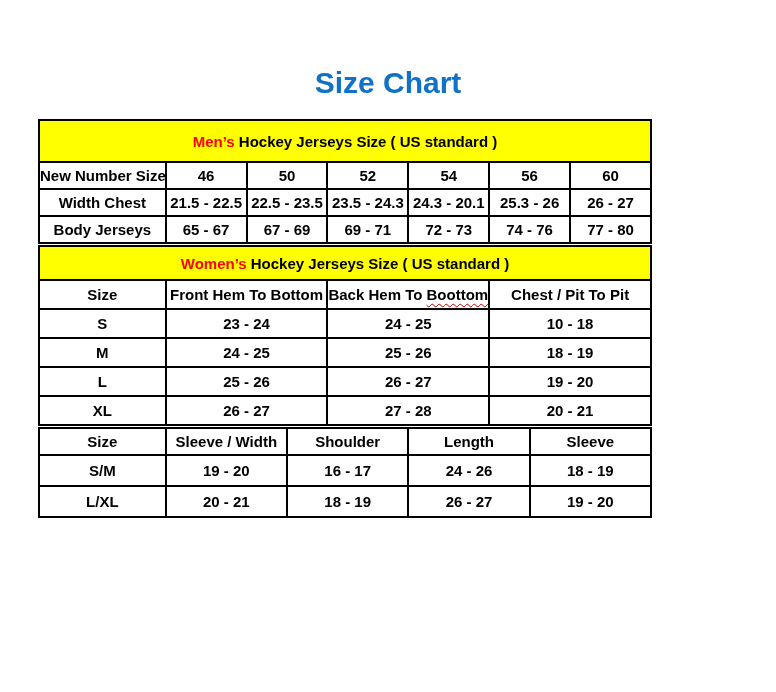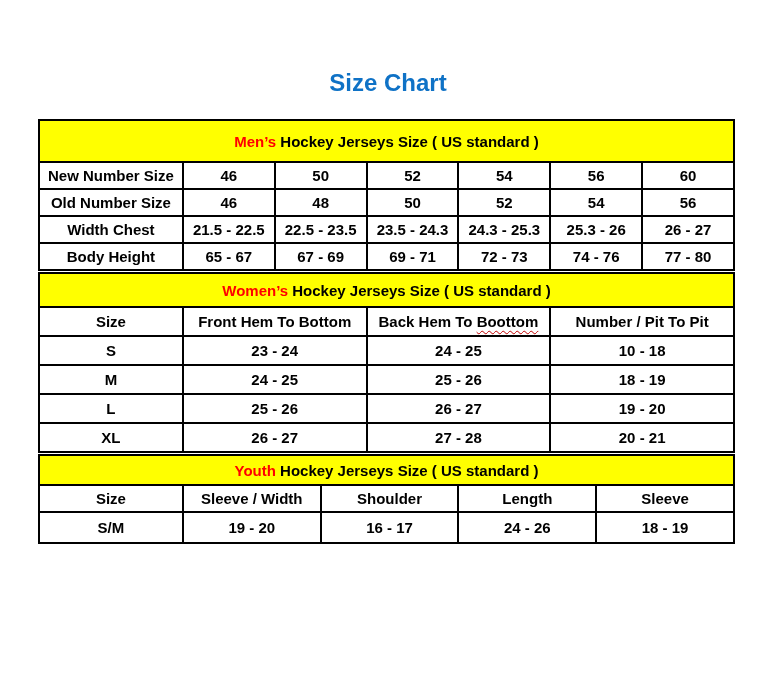--- a/index.html
+++ b/index.html
@@ -11,24 +11,24 @@
     --spell-red:#C00000;
   }
   html,body{margin:0;padding:0;}
   body{
     width:776px;height:692px;background:#ffffff;
     font-family:"Liberation Sans",sans-serif;
   }
   .page{position:relative;width:776px;height:692px;overflow:hidden;background:#ffffff;}
   .page-title{
     position:absolute;top:66px;left:0;width:100%;
-    text-align:center;font-weight:bold;font-size:24px;line-height:34px;
+    text-align:center;font-weight:bold;font-size:30px;line-height:34px;
     color:var(--title-blue);letter-spacing:0;
   }
-  .tables{position:absolute;top:119px;left:38px;width:697px;}
+  .tables{position:absolute;top:119px;left:38px;width:614px;}
   table.size-table{
     width:100%;border-collapse:collapse;table-layout:fixed;
   }
   table.size-table + table.size-table{margin-top:1px;}
   .size-table th,.size-table td{
     border:2px solid var(--border-black);
     text-align:center;vertical-align:middle;
     font-weight:bold;font-size:15px;color:#000;
     padding:0;overflow:hidden;white-space:nowrap;
   }
@@ -78,39 +78,30 @@
           <tr class="row">
             <th>New Number Size</th>
             <td>46</td>
             <td>50</td>
             <td>52</td>
             <td>54</td>
             <td>56</td>
             <td>60</td>
           </tr>
           <tr class="row">
-            <th>Old Number Size</th>
-            <td>46</td>
-            <td>48</td>
-            <td>50</td>
-            <td>52</td>
-            <td>54</td>
-            <td>56</td>
-          </tr>
-          <tr class="row">
             <th>Width Chest</th>
             <td>21.5 - 22.5</td>
             <td>22.5 - 23.5</td>
             <td>23.5 - 24.3</td>
-            <td>24.3 - 25.3</td>
+            <td>24.3 - 20.1</td>
             <td>25.3 - 26</td>
             <td>26 - 27</td>
           </tr>
           <tr class="row">
-            <th>Body Height</th>
+            <th>Body Jerseys</th>
             <td>65 - 67</td>
             <td>67 - 69</td>
             <td>69 - 71</td>
             <td>72 - 73</td>
             <td>74 - 76</td>
             <td>77 - 80</td>
           </tr>
         </tbody>
       </table>
       <table class="size-table t-womens">
@@ -121,21 +112,21 @@
           <col style="width: 26.433%;">
         </colgroup>
         <tbody>
           <tr>
             <td colspan="4" class="banner-cell"><span class="hl">Women’s</span><span> Hockey Jerseys Size ( US standard )</span></td>
           </tr>
           <tr class="hdr">
             <th>Size</th>
             <th>Front Hem To Bottom</th>
             <th>Back Hem To <span class="misspell">Boottom</span></th>
-            <th>Number / Pit To Pit</th>
+            <th>Chest / Pit To Pit</th>
           </tr>
           <tr class="row">
             <th>S</th>
             <td>23 - 24</td>
             <td>24 - 25</td>
             <td>10 - 18</td>
           </tr>
           <tr class="row">
             <th>M</th>
             <td>24 - 25</td>
@@ -158,33 +149,37 @@
       </table>
       <table class="size-table t-youth">
         <colgroup>
           <col style="width: 20.7%;">
           <col style="width: 19.825%;">
           <col style="width: 19.825%;">
           <col style="width: 19.825%;">
           <col style="width: 19.825%;">
         </colgroup>
         <tbody>
-          <tr>
-            <td colspan="5" class="banner-cell"><span class="hl">Youth</span><span> Hockey Jerseys Size ( US standard )</span></td>
-          </tr>
           <tr class="hdr">
             <th>Size</th>
             <th>Sleeve / Width</th>
             <th>Shoulder</th>
             <th>Length</th>
             <th>Sleeve</th>
           </tr>
           <tr class="row">
             <th>S/M</th>
             <td>19 - 20</td>
             <td>16 - 17</td>
             <td>24 - 26</td>
             <td>18 - 19</td>
           </tr>
+          <tr class="row">
+            <th>L/XL</th>
+            <td>20 - 21</td>
+            <td>18 - 19</td>
+            <td>26 - 27</td>
+            <td>19 - 20</td>
+          </tr>
         </tbody>
       </table>
     </div>
 </div>
 
 </body></html>

